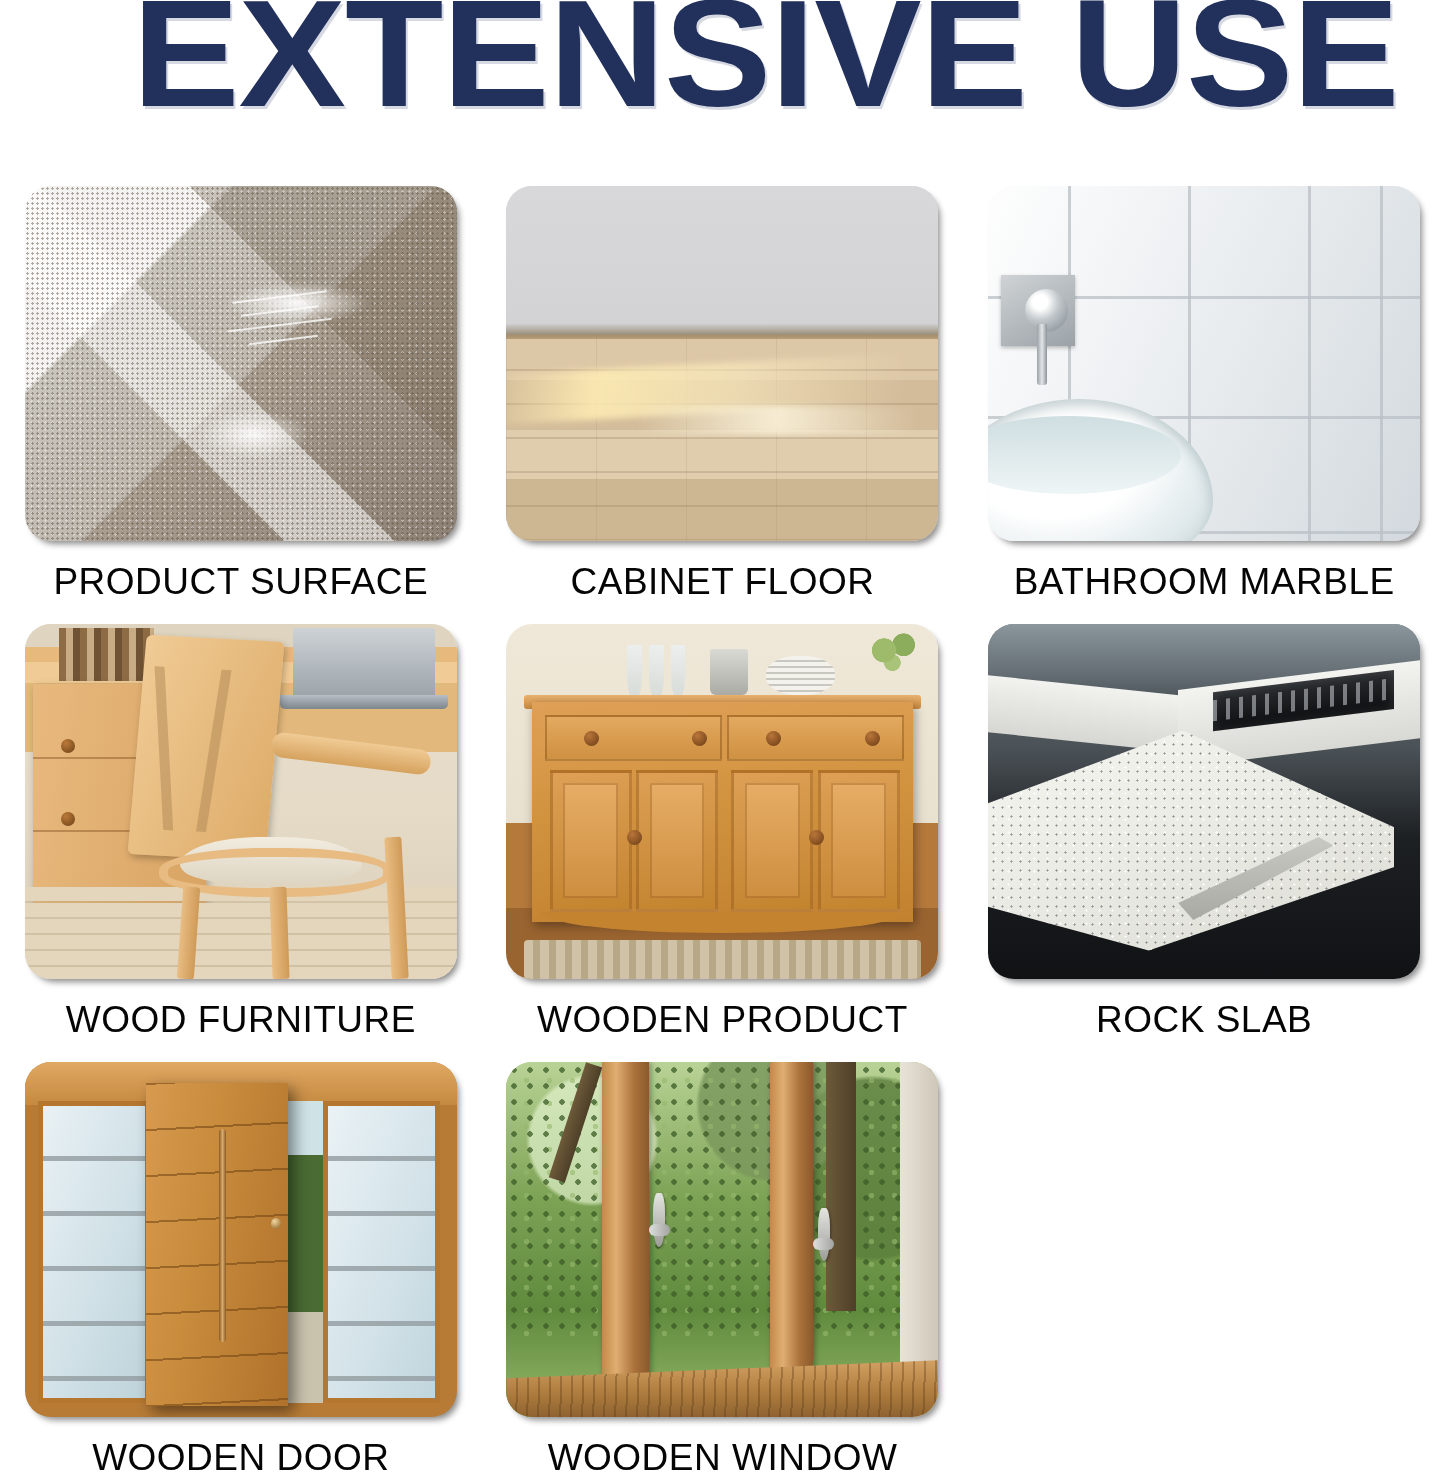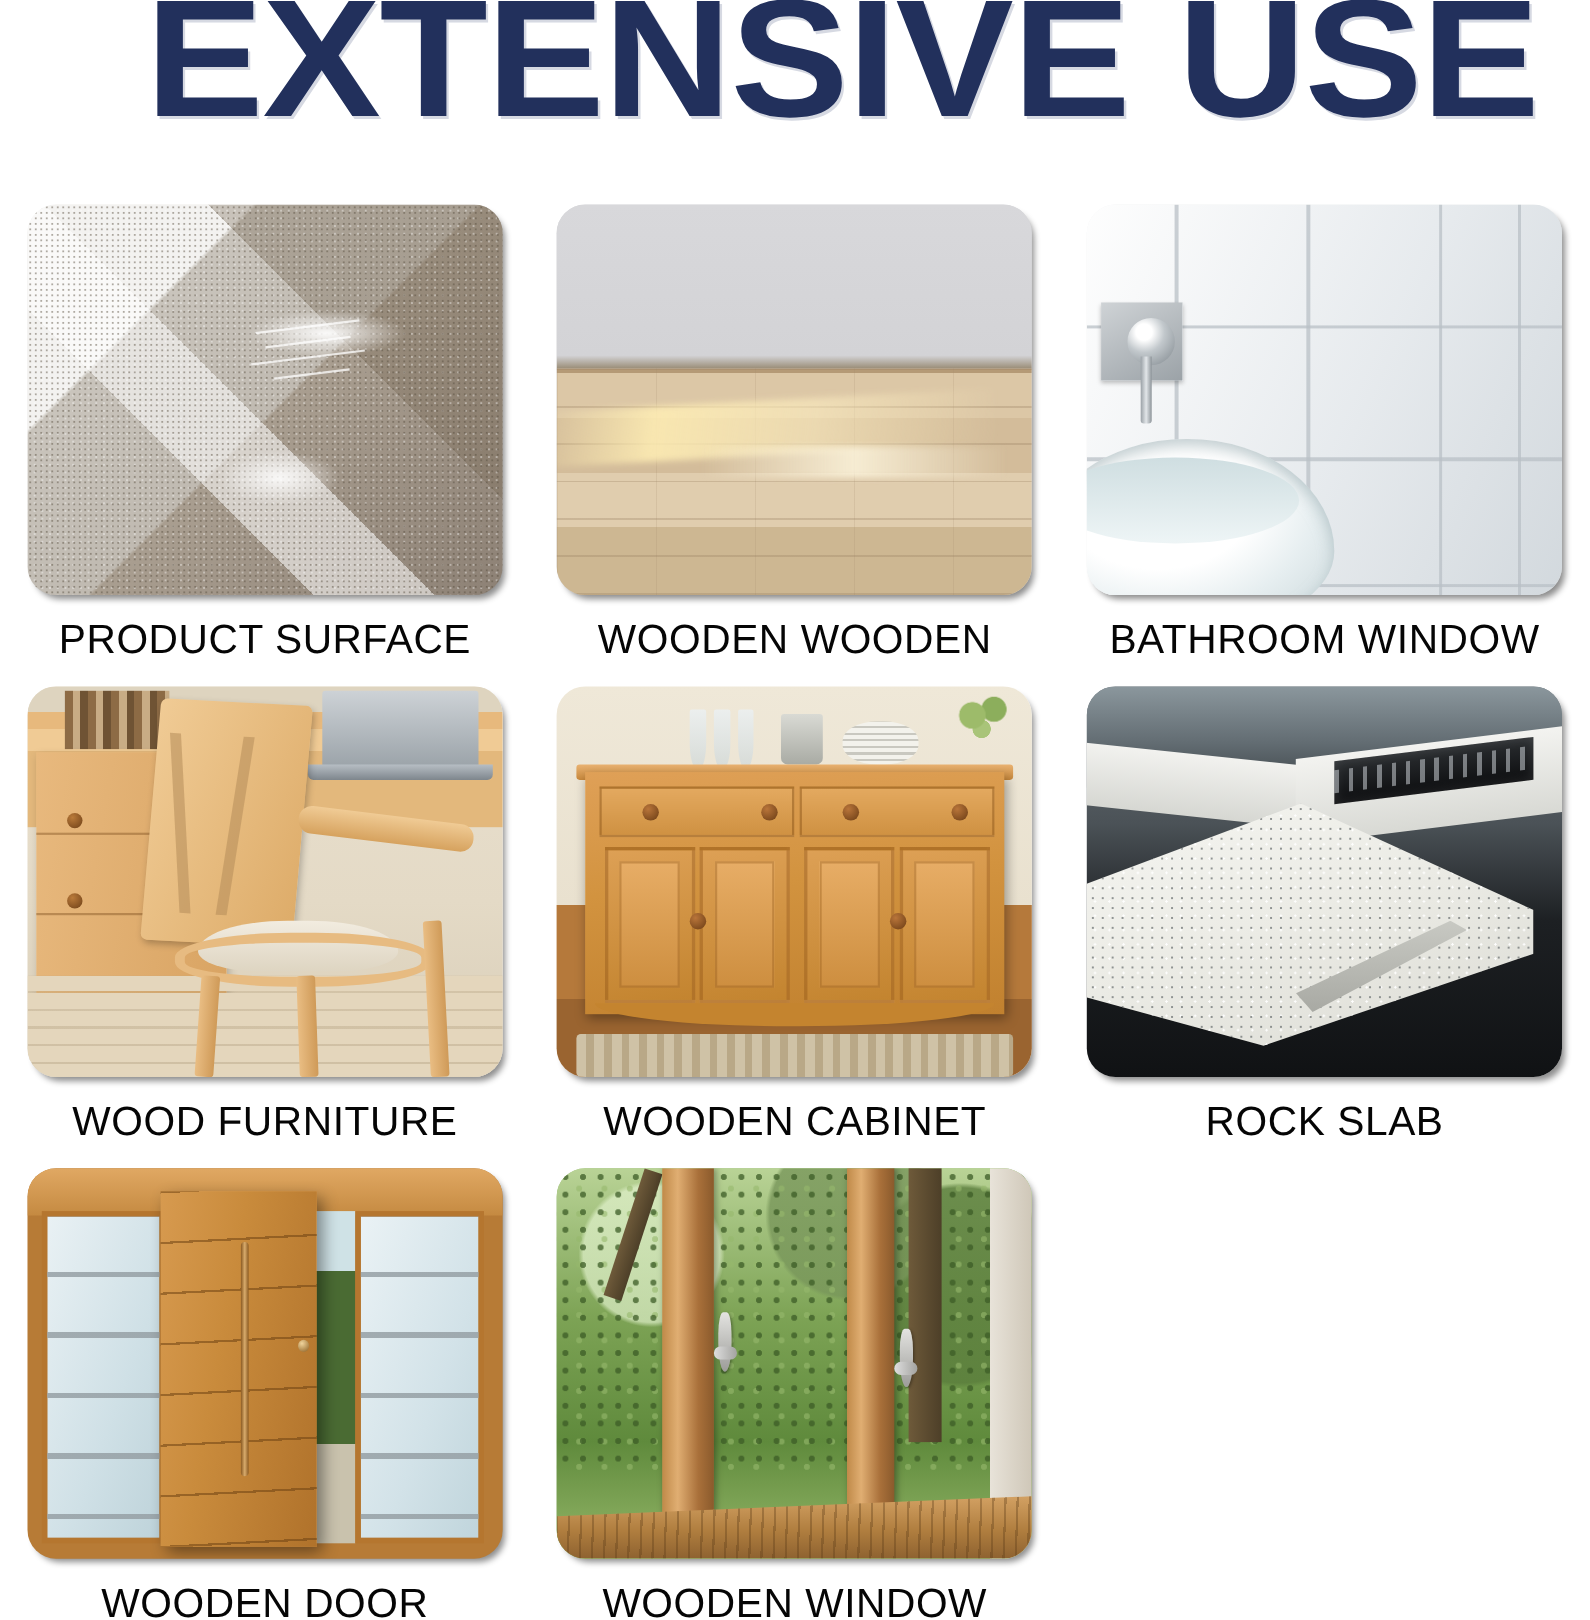--- a/index.html
+++ b/index.html
@@ -465,36 +465,36 @@
   </div>
 
   <div class="use-cell">
     <div class="thumb wfloor">
       <div class="wall"></div>
       <div class="floor"></div>
       <div class="planks"></div>
       <div class="hl"></div>
       <div class="hl2"></div>
     </div>
-    <div class="caption">WOODEN WOODEN</div>
+    <div class="caption">CABINET FLOOR</div>
   </div>
 
 
   <div class="use-cell">
     <div class="thumb btiles">
       <div class="layer shade"></div>
       <div class="layer grid"></div>
       <div class="faucet-plate"></div>
       <div class="faucet-knob"></div>
       <div class="faucet-spout"></div>
       <div class="basin">
         <div class="basin-inner"></div>
       </div>
     </div>
-    <div class="caption">BATHROOM WINDOW</div>
+    <div class="caption">BATHROOM MARBLE</div>
   </div>
 
   <div class="use-cell">
     <div class="thumb wfurn">
       <div class="desk"></div>
       <div class="books"></div>
       <div class="laptop"></div>
       <div class="laptop-base"></div>
       <div class="dresser">
         <div class="drawer-line" style="top:33%;"></div>
@@ -535,21 +535,21 @@
       <div class="knob" style="left:83%;top:30%;"></div>
       <div class="door" style="left:10%;width:19%;"></div>
       <div class="door" style="left:30%;width:19%;"></div>
       <div class="door" style="left:52%;width:19%;"></div>
       <div class="door" style="left:72%;width:19%;"></div>
       <div class="knob" style="left:28%;top:58%;"></div>
       <div class="knob" style="left:70%;top:58%;"></div>
       <div class="apron"></div>
       <div class="rug"></div>
     </div>
-    <div class="caption">WOODEN CABINET</div>
+    <div class="caption">WOODEN PRODUCT</div>
   </div>
 
   <div class="use-cell">
     <div class="thumb rock">
       <div class="backwall"></div>
       <div class="counterL"></div>
       <div class="counterR"></div>
       <div class="cooktop">
         <div class="burners"></div>
       </div>

